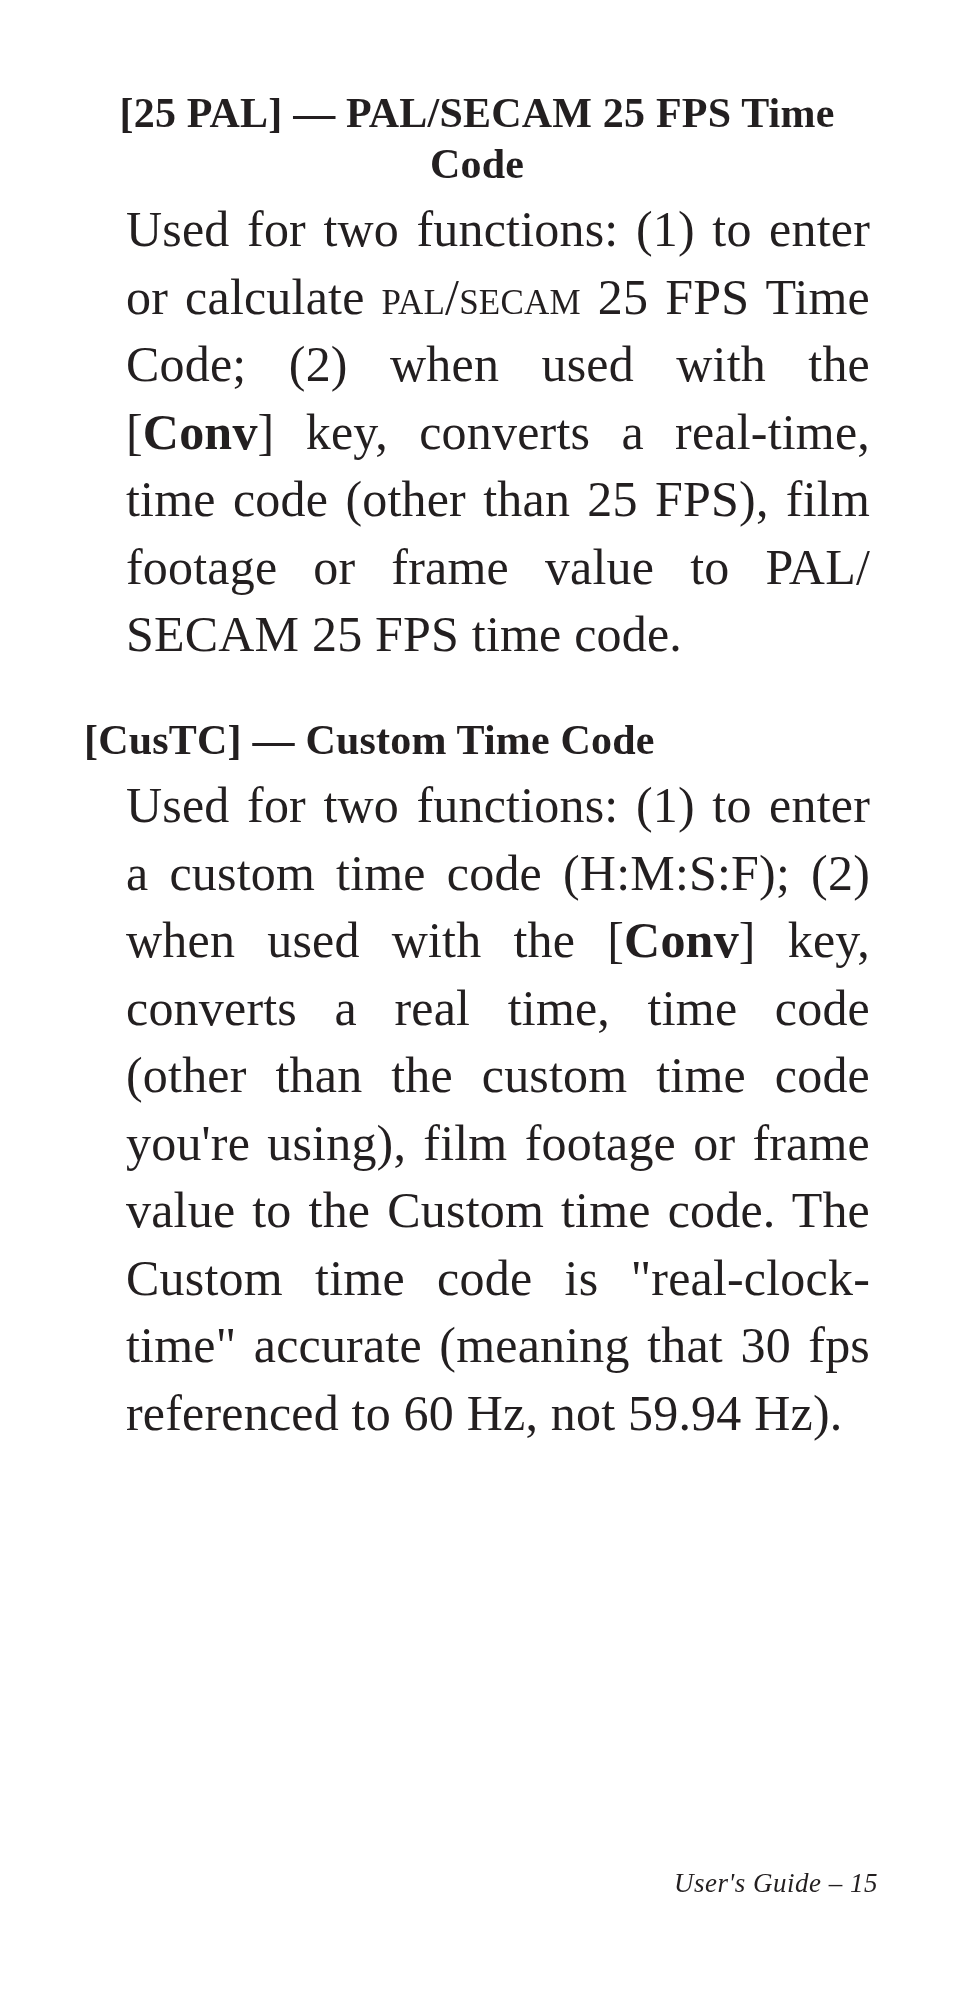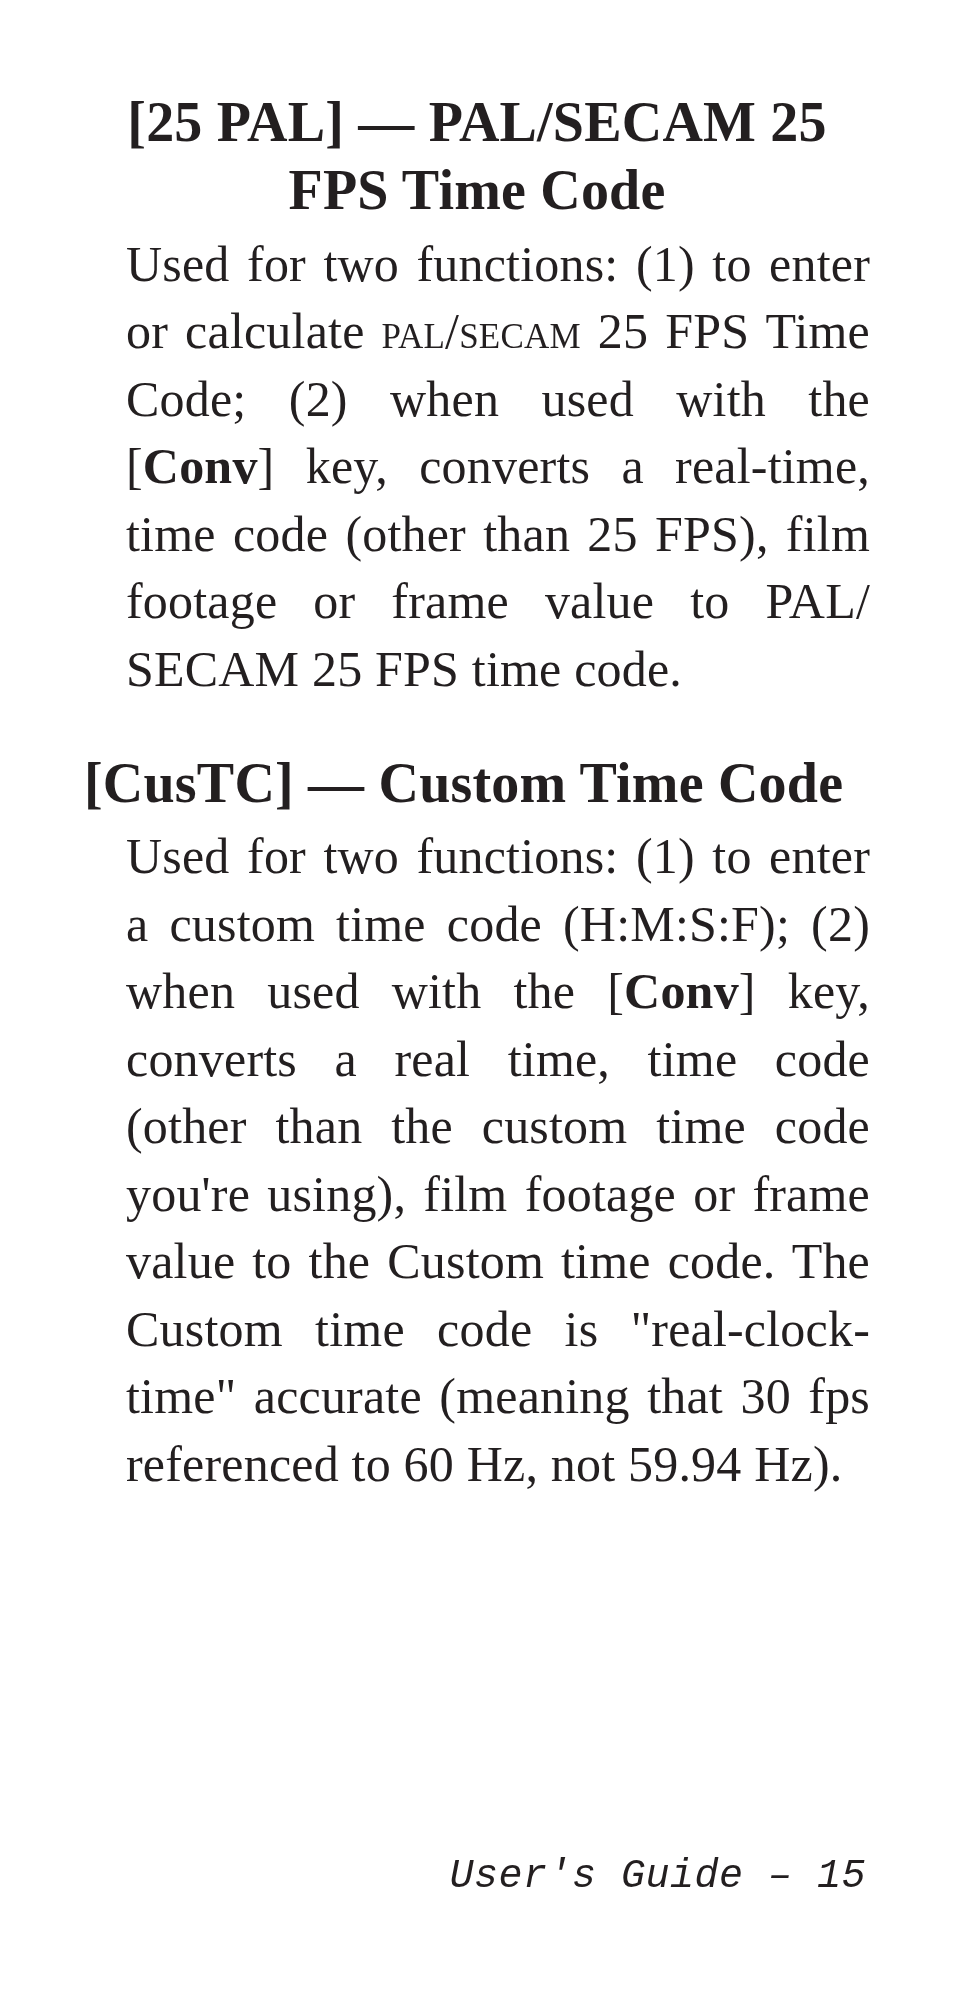--- a/index.html
+++ b/index.html
@@ -14,21 +14,21 @@
     padding: 88px 84px 70px 84px;
     font-family: Garamond, "Adobe Garamond Pro", Georgia, "Times New Roman", serif;
     color: #231f20;
     position: relative;
   }
   .entry {
     margin-bottom: 46px;
   }
   .entry-head {
     font-weight: 700;
-    font-size: 56px;
+    font-size: 42px;
     line-height: 1.22;
     text-align: center;
     margin: 0 0 6px 0;
     letter-spacing: 0.2px;
   }
   .entry-head.left {
     text-align: left;
     font-family: Liberation Serif, serif;
   }
   .entry-body {
@@ -40,25 +40,25 @@
   }
   .b { font-weight: 700; }
   .sc {
     font-variant: small-caps;
     text-transform: lowercase;
   }
   .sc::first-letter { text-transform: uppercase; }
   .footer {
     position: absolute;
     bottom: 110px;
-    right: 88px;
-    font-family: Liberation Mono, monospace;
+    right: 76px;
+    font-family: Liberation Serif, serif;
     font-style: italic;
     font-weight: 400;
-    font-size: 40px;
+    font-size: 27px;
     letter-spacing: 0.5px;
   }
 </style>
 </head>
 <body>
 
 <div class="page">
 
   <div class="entry">
     <p class="entry-head">

